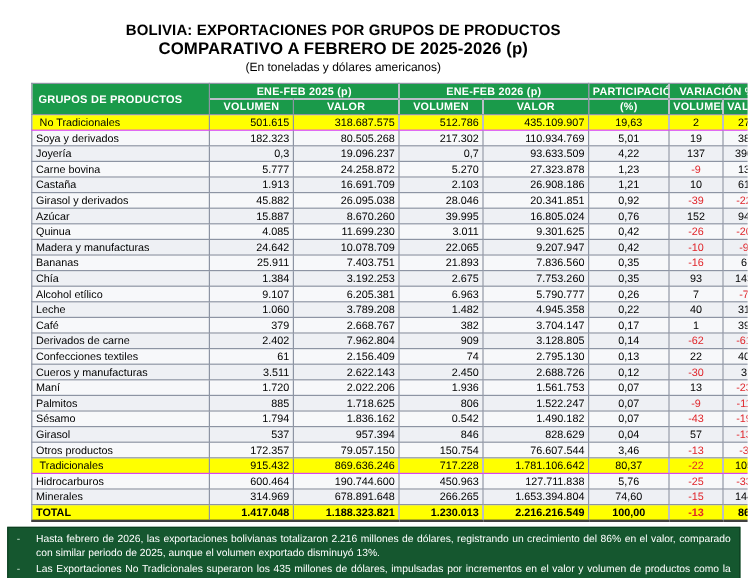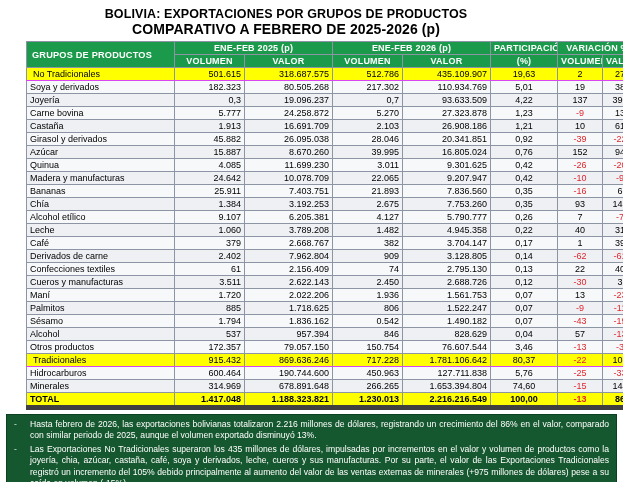--- a/index.html
+++ b/index.html
@@ -3,21 +3,21 @@
 <meta charset="utf-8">
 <style>
   html,body{margin:0;padding:0;}
   body{
     width:623px;height:482px;overflow:hidden;
     background:#ffffff;
     font-family:"Liberation Sans","DejaVu Sans",sans-serif;
     color:#000;
     -webkit-font-smoothing:antialiased;
   }
-  .page{width:572px;height:482px;position:relative;box-sizing:border-box;padding:1px 6px;}
+  .page{width:572px;height:482px;position:relative;box-sizing:border-box;padding:12px 6px;}
 
   
   .titlewrap{text-align:center;padding-top:6px;}
   .t1{font-size:12.5px;font-weight:bold;letter-spacing:.1px;line-height:14.5px;}
   .t2{font-size:14px;font-weight:bold;letter-spacing:.1px;line-height:14.5px;}
   .t3{font-size:10px;line-height:15px;margin-top:2px;}
 
   
   table.main{
     border-collapse:collapse;
@@ -48,21 +48,21 @@
   }
   thead th.grp{font-size:9.2px;text-align:left;padding-left:5px;}
   tbody td{background:#eef0f4;}
   tbody tr:nth-child(even) td{background:#f7f8fa;}
   td.name{text-align:left;padding-left:6px;}
   td.num{text-align:right;padding-right:5px;font-variant-numeric:tabular-nums;}
   td.ctr{text-align:center;}
 
   tr.hl td{background:#ffff00 !important;font-weight:normal;border-top:1px solid #000;border-bottom:1px solid #d946ef;}
   tr.hl td.name{padding-left:6px;}
-  tr.total td{background:#ffff00 !important;font-weight:bold;border-top:1px solid #000;border-bottom:5px solid #404040;}
+  tr.total td{background:#ffff00 !important;font-weight:bold;border-top:1px solid #000;border-bottom:2px solid #404040;}
   .neg{color:#e0262b;}
 
   
   col.c0{width:148px;}
   col.c1{width:70px;}
   col.c2{width:88px;}
   col.c3{width:70px;}
   col.c4{width:88px;}
   col.c5{width:67px;}
   col.c6{width:45px;}
@@ -87,20 +87,21 @@
   .noteTxt.j{text-align:justify;}
 </style>
 </head>
 <body>
 
 <div class="page">
 
   <div class="titlewrap">
     <div class="t1">BOLIVIA: EXPORTACIONES POR GRUPOS DE PRODUCTOS</div>
     <div class="t2">COMPARATIVO A FEBRERO DE 2025-2026 (p)</div>
+    <div class="t3">(En toneladas y dólares americanos)</div>
   </div>
 
   <table class="main">
     <colgroup>
       <col class="c0">
         <col class="c1">
         <col class="c2">
         <col class="c3">
       <col class="c4">
         <col class="c5">
@@ -233,21 +234,21 @@
           <td class="num">2.675</td>
           <td class="num">7.753.260</td>
           <td class="ctr">0,35</td>
           <td class="ctr">93</td>
           <td class="ctr">143</td>
         </tr>
         <tr>
           <td class="name">Alcohol etílico</td>
           <td class="num">9.107</td>
           <td class="num">6.205.381</td>
-          <td class="num">4.127</td>
+          <td class="num">6.963</td>
           <td class="num">5.790.777</td>
           <td class="ctr">0,26</td>
           <td class="ctr">7</td>
           <td class="ctr neg">-7</td>
         </tr>
         <tr>
           <td class="name">Leche</td>
           <td class="num">1.060</td>
           <td class="num">3.789.208</td>
           <td class="num">1.482</td>
@@ -320,21 +321,21 @@
           <td class="name">Sésamo</td>
           <td class="num">1.794</td>
           <td class="num">1.836.162</td>
           <td class="num">0.542</td>
           <td class="num">1.490.182</td>
           <td class="ctr">0,07</td>
           <td class="ctr neg">-43</td>
           <td class="ctr neg">-19</td>
         </tr>
         <tr>
-          <td class="name">Alcohol</td>
+          <td class="name">Girasol</td>
           <td class="num">537</td>
           <td class="num">957.394</td>
           <td class="num">846</td>
           <td class="num">828.629</td>
           <td class="ctr">0,04</td>
           <td class="ctr">57</td>
           <td class="ctr neg">-13</td>
         </tr>
         <tr>
           <td class="name">Otros productos</td>

